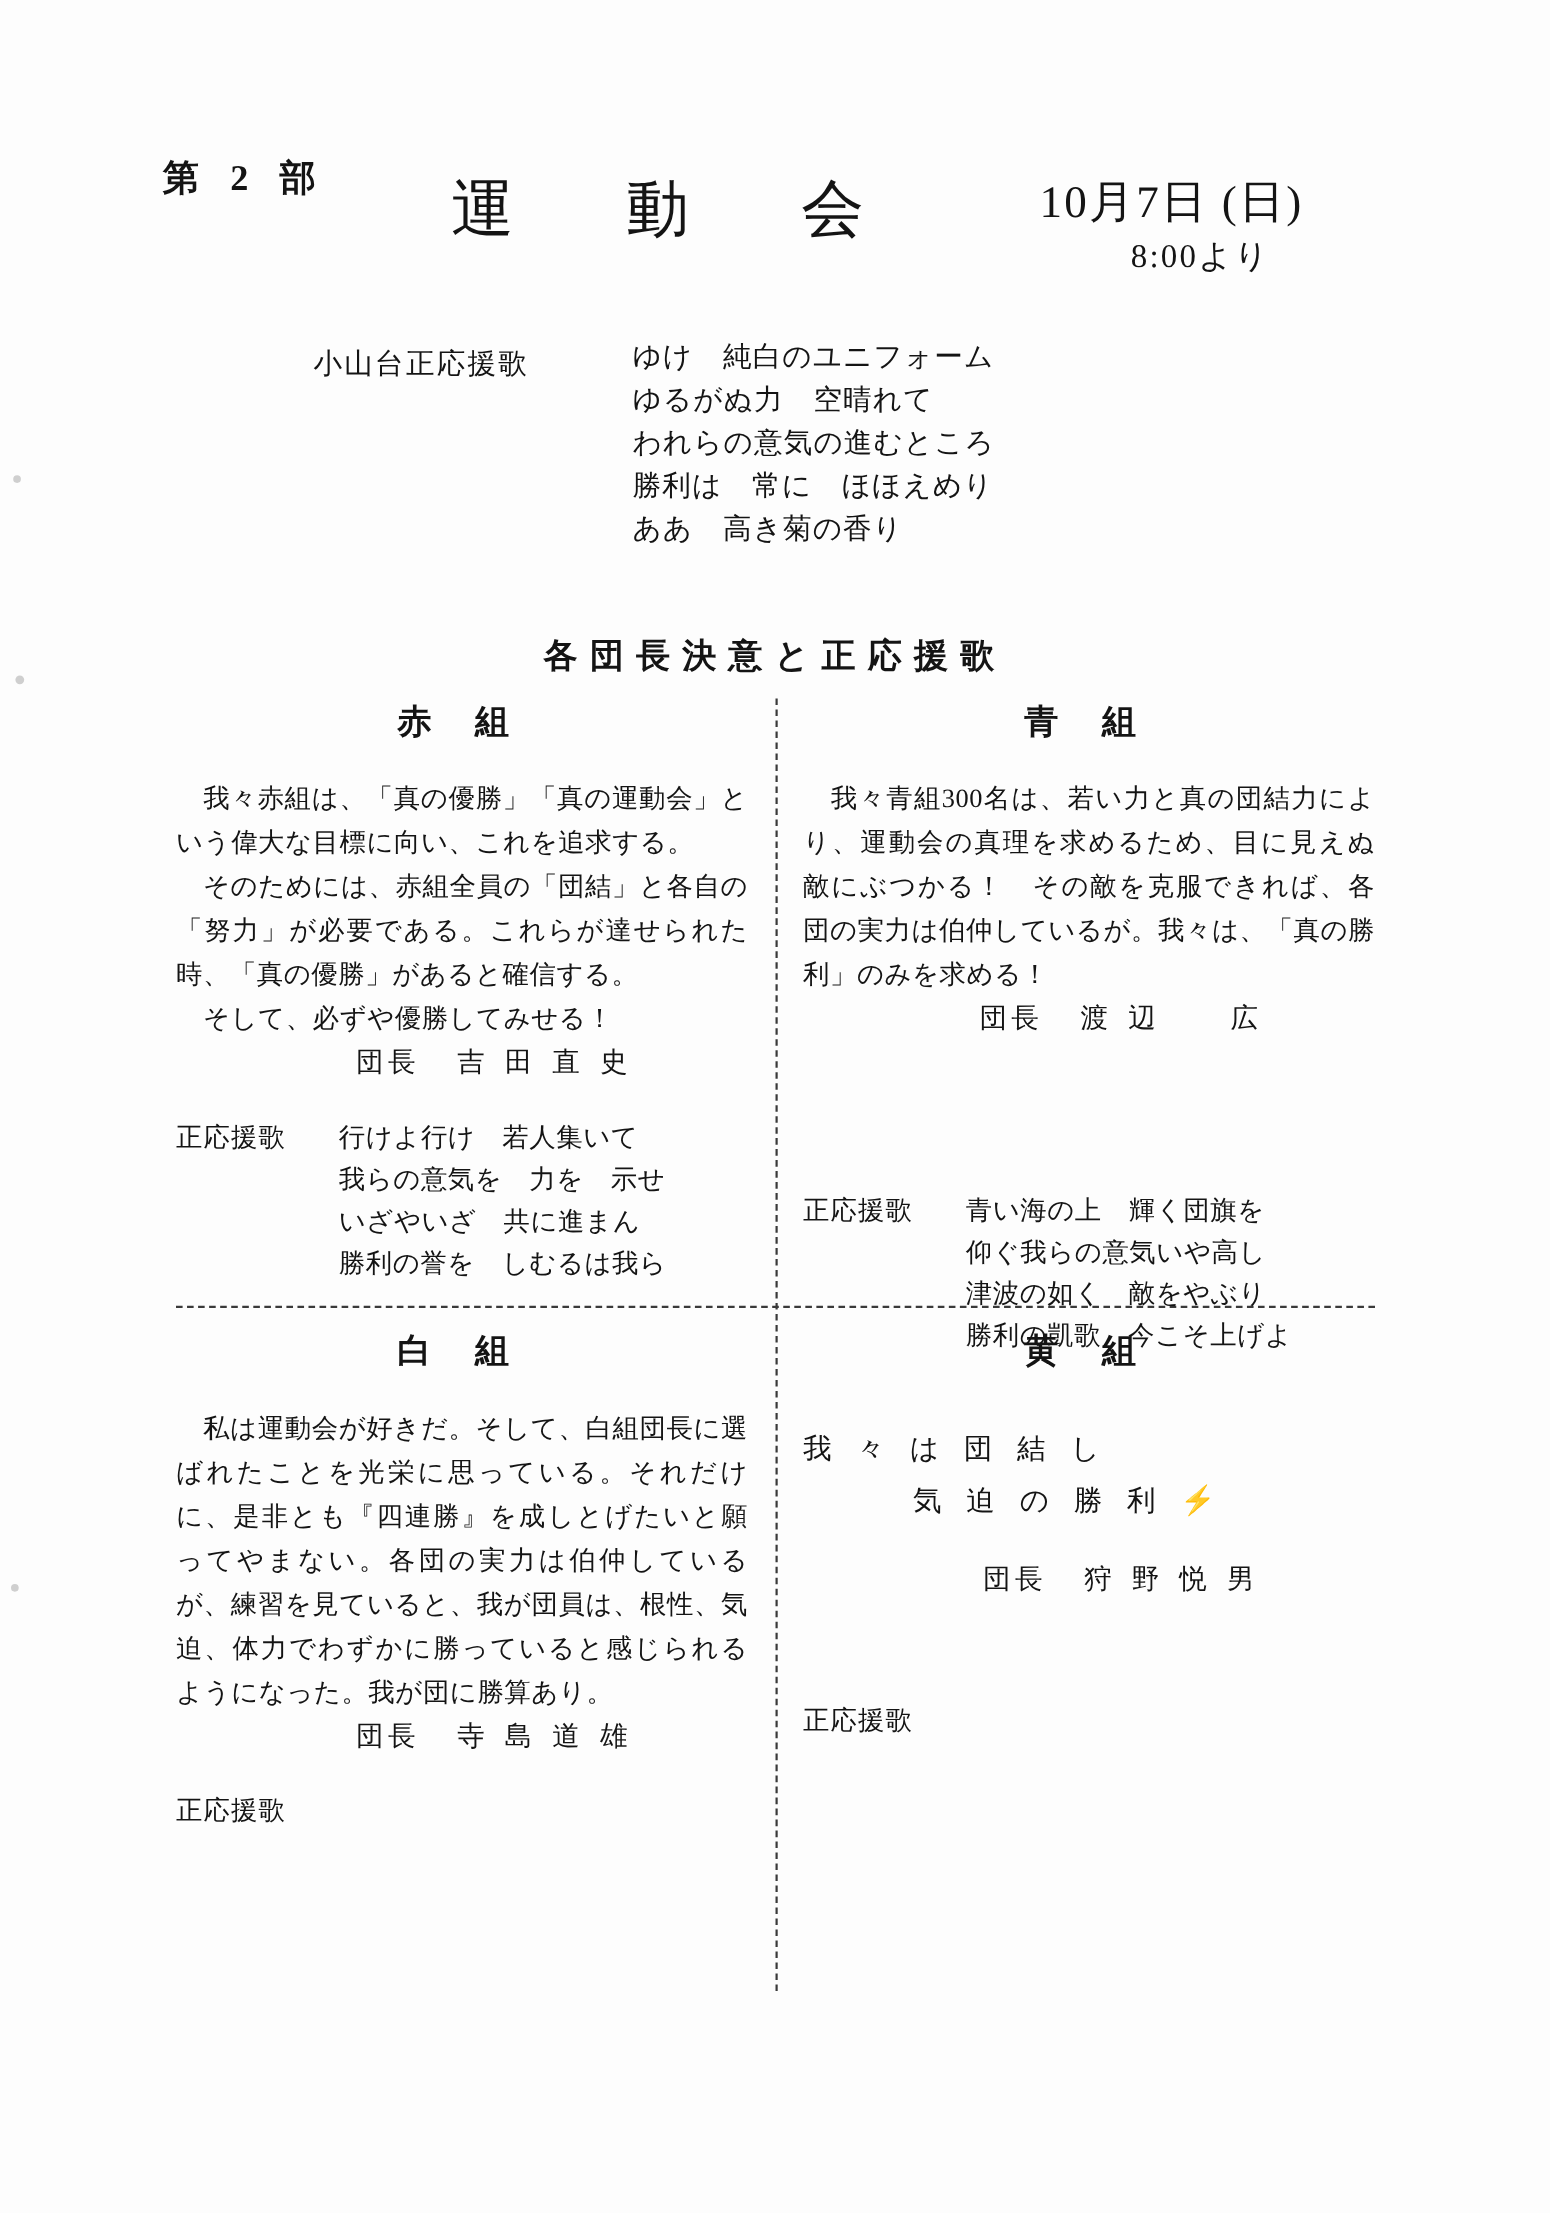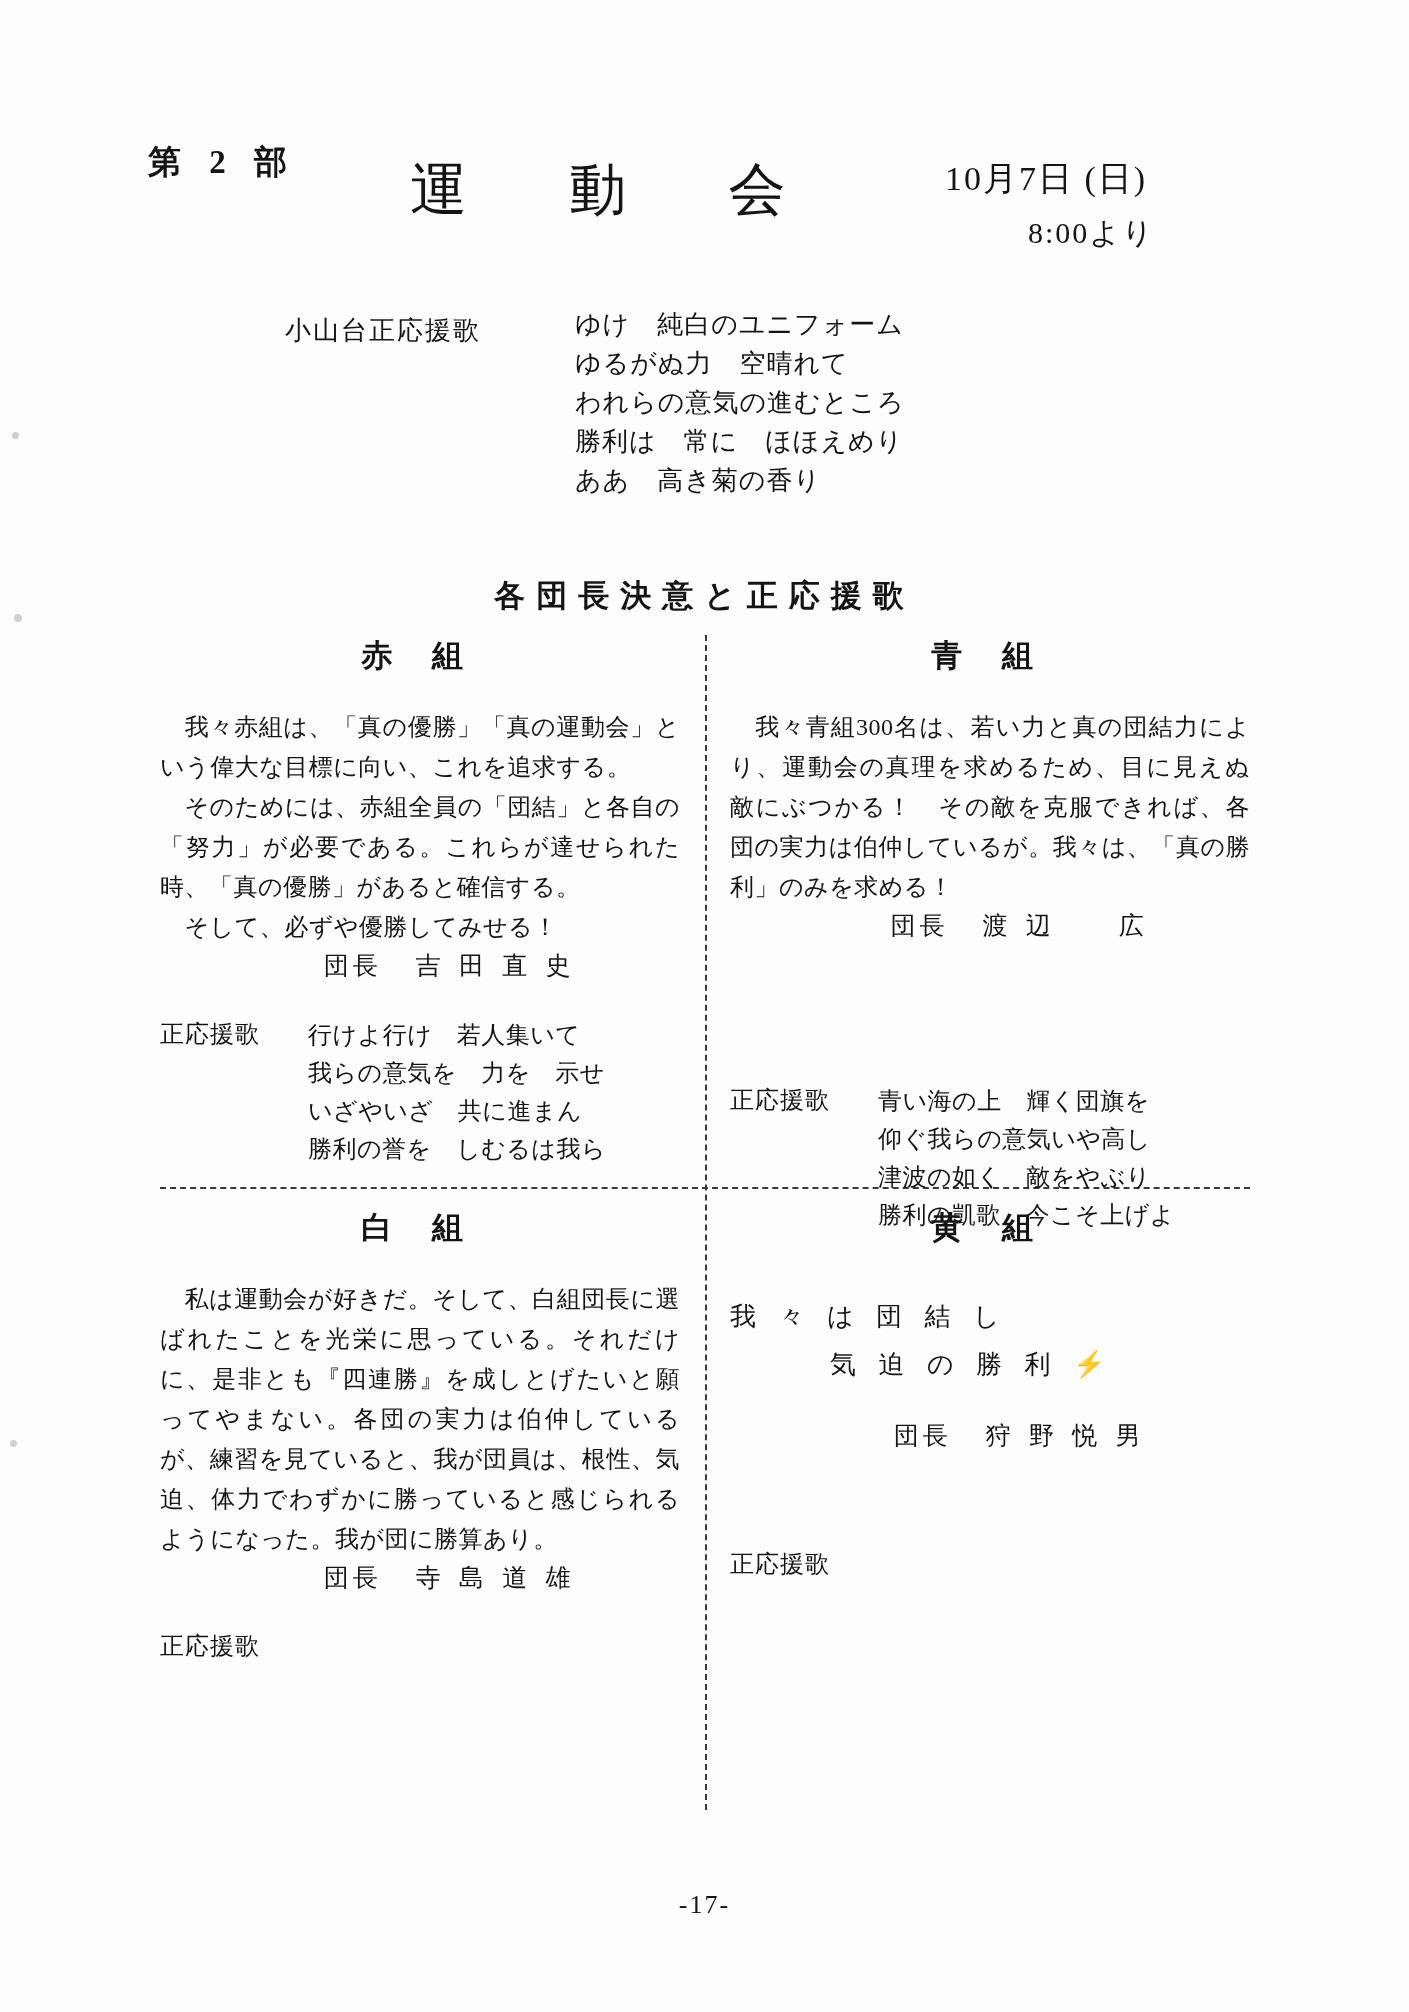--- a/index.html
+++ b/index.html
@@ -42,21 +42,21 @@
     left: 410px;
     top: 22px;
     font-size: 57px;
     letter-spacing: 44px;
     font-weight: 400;
   }
   .date-line {
     position: absolute;
     left: 945px;
     top: 26px;
-    font-size: 34px;
+    font-size: 41px;
     letter-spacing: 2px;
   }
   .time-line {
     position: absolute;
     left: 1028px;
     top: 83px;
     font-size: 30px;
     letter-spacing: 2px;
   }
 
@@ -290,14 +290,13 @@
       </div>
       <div class="leader" style="margin-top:30px;">
         <span class="role">団長</span><span class="nm">狩 野 悦 男</span>
       </div>
       <div class="cheer" style="margin-top:94px;">
         <div class="cheer-label">正応援歌</div>
       </div>
     </div>
   </div>
 
-  <div class="page-number">-17-</div>
 </div>
 
 </body></html>

